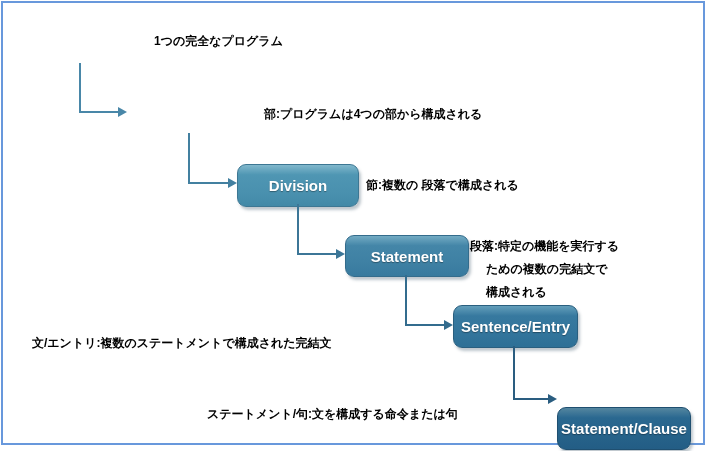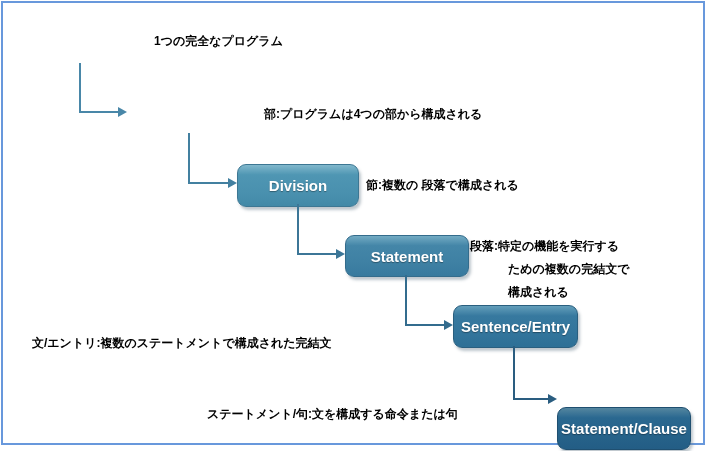--- a/index.html
+++ b/index.html
@@ -58,21 +58,21 @@
   .c3{background:#3c7697;} .c3h{border-left-color:#3c7697;}
   .c4{background:#336c8e;} .c4h{border-left-color:#336c8e;}
   .c5{background:#2a5d80;} .c5h{border-left-color:#2a5d80;}
 
   .anno{
     position:absolute;
     color:#000;font-weight:bold;font-size:12px;
     white-space:nowrap;line-height:20px;
   }
   #anno-paragraph{line-height:23px;}
-  #anno-paragraph .cont{display:block;padding-left:38px;}
+  #anno-paragraph .cont{display:block;padding-left:16px;}
 </style>
 </head>
 <body>
 
 <div id="stage">
   <div id="frame"></div>
 
   <div class="node n3">Division</div>
   <div class="node n4">Statement</div>
   <div class="node n5">Sentence/Entry</div>

